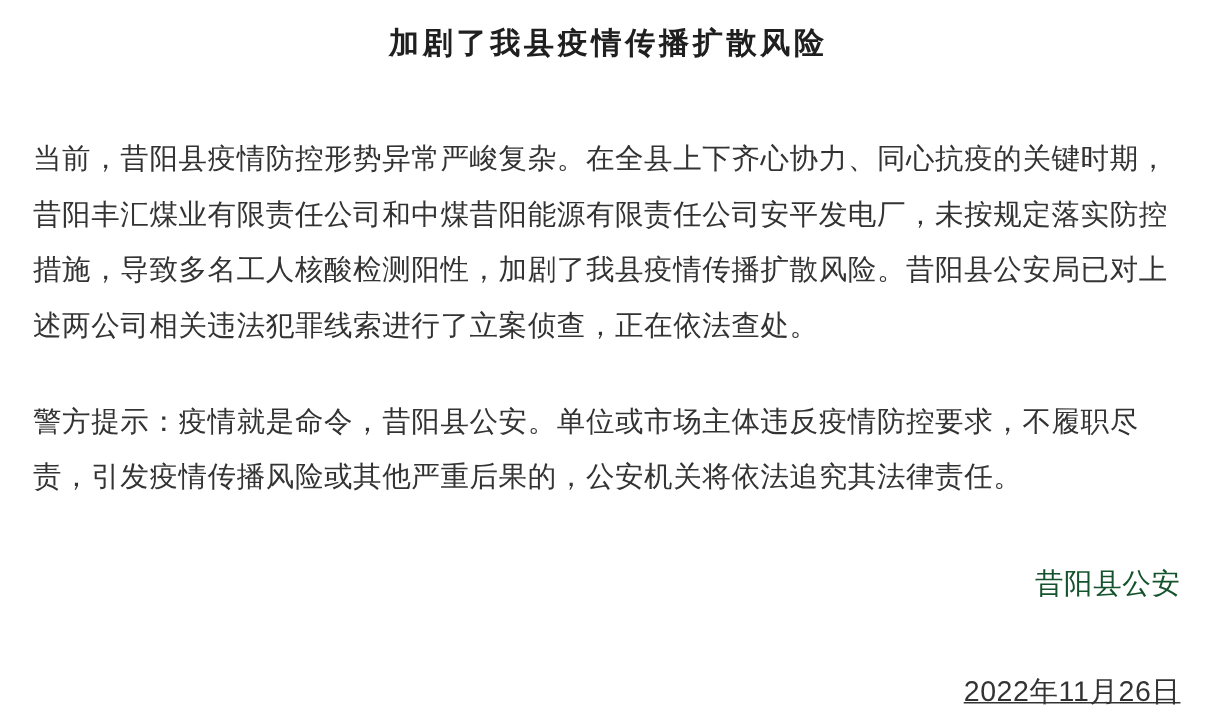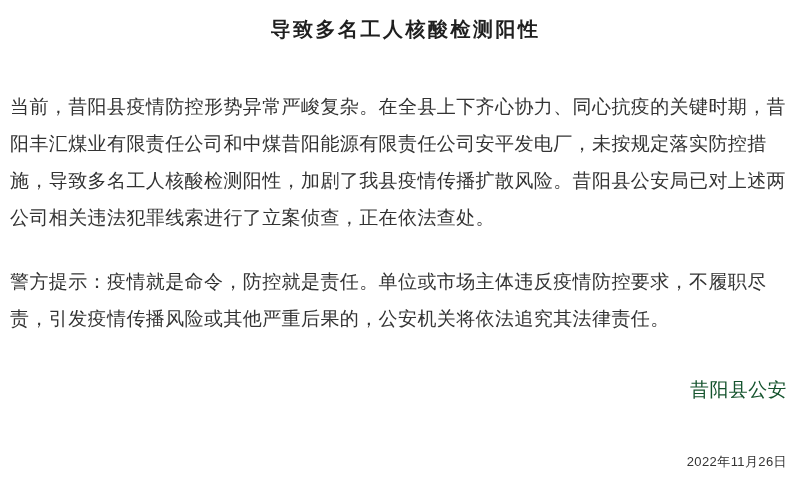--- a/index.html
+++ b/index.html
@@ -22,21 +22,21 @@
   .title {
     margin: 14px 0 0 0;
     font-size: 20px;
     line-height: 30px;
     font-weight: bold;
     text-align: center;
     color: #1f1f1f;
     letter-spacing: 2.5px;
   }
   .content {
-    padding: 0 24px 0 10px;
+    padding: 0 24px 0 22px;
   }
   .para {
     margin: 0;
     font-size: 19px;
     line-height: 37px;
     letter-spacing: 0.4px;
     text-align: left;
     color: #333333;
     word-break: normal;
   }
@@ -45,31 +45,32 @@
   .signature {
     margin: 34px 0 0 0;
     font-size: 19px;
     line-height: 37px;
     letter-spacing: 0.4px;
     text-align: right;
     color: #14532d;
   }
   .date {
     margin: 35px 0 0 0;
-    font-size: 13px;
+    font-size: 19px;
     line-height: 37px;
     letter-spacing: 0.4px;
     text-align: right;
     color: #333333;
+    text-decoration: underline;
   }
 </style>
 </head>
 <body>
 
 <div class="doc">
-  <h1 class="title">导致多名工人核酸检测阳性</h1>
+  <h1 class="title">加剧了我县疫情传播扩散风险</h1>
   <div class="content">
     <p class="para para-1">当前，昔阳县疫情防控形势异常严峻复杂。在全县上下齐心协力、同心抗疫的关键时期，昔阳丰汇煤业有限责任公司和中煤昔阳能源有限责任公司安平发电厂，未按规定落实防控措施，导致多名工人核酸检测阳性，加剧了我县疫情传播扩散风险。昔阳县公安局已对上述两公司相关违法犯罪线索进行了立案侦查，正在依法查处。</p>
-    <p class="para para-2">警方提示：疫情就是命令，防控就是责任。单位或市场主体违反疫情防控要求，不履职尽责，引发疫情传播风险或其他严重后果的，公安机关将依法追究其法律责任。</p>
+    <p class="para para-2">警方提示：疫情就是命令，昔阳县公安。单位或市场主体违反疫情防控要求，不履职尽责，引发疫情传播风险或其他严重后果的，公安机关将依法追究其法律责任。</p>
     <p class="signature">昔阳县公安</p>
     <p class="date">2022年11月26日</p>
   </div>
 </div>
 
 </body></html>

